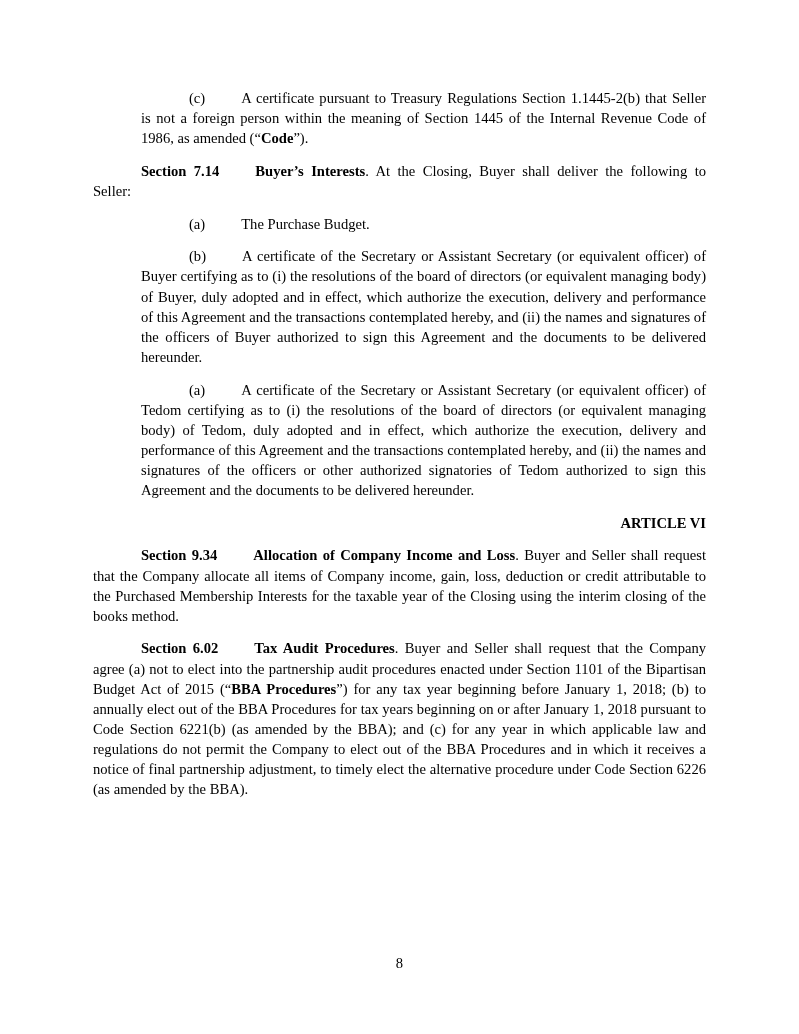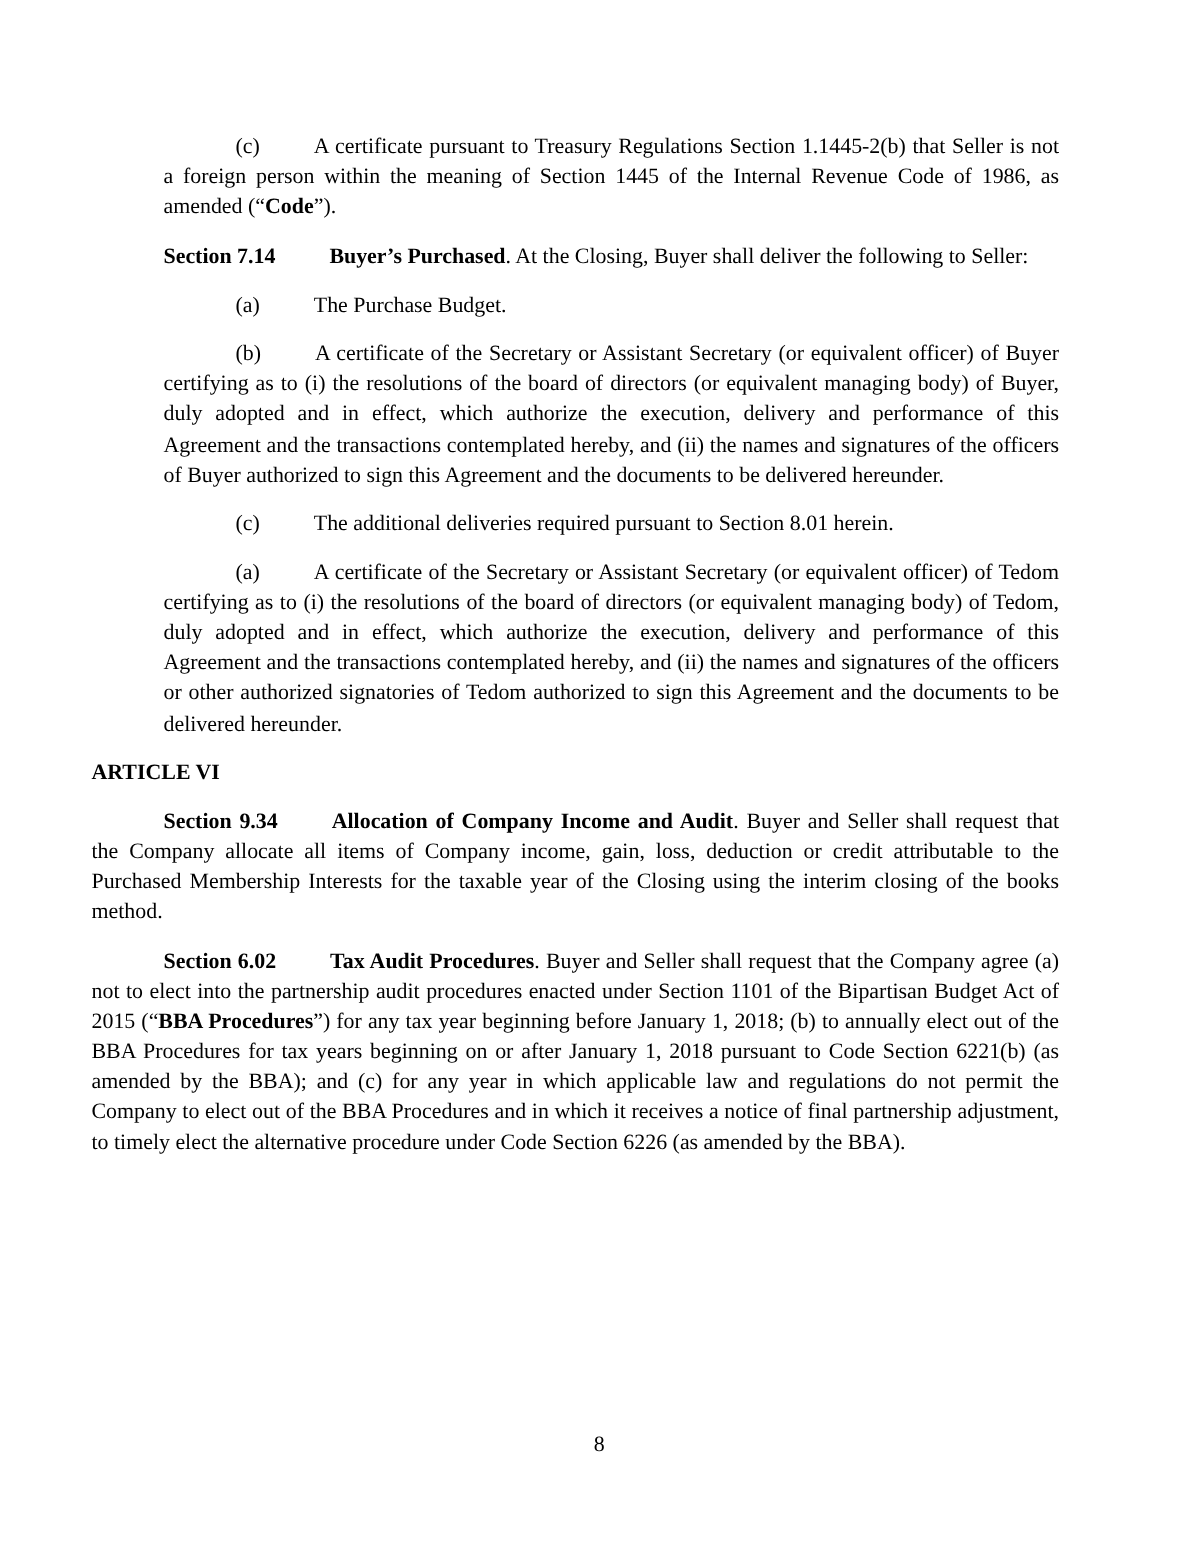--- a/index.html
+++ b/index.html
@@ -11,21 +11,21 @@
     font-family: "Liberation Serif", serif;
     color: #000000;
   }
   .page {
     position: relative;
     width: 799px;
     height: 1034px;
     margin: 0 auto;
     background: #ffffff;
     box-sizing: border-box;
-    padding: 88px 93px 40px 61px;
+    padding: 88px 93px 40px 93px;
   }
   .doc-body {
     font-size: 14.6px;
     line-height: 1.38;
     text-align: justify;
   }
   p {
     margin: 0 0 12.5px 0;
   }
   .hang {
@@ -38,21 +38,21 @@
     width: 36px;
   }
   .sec {
     text-indent: 48px;
   }
   b, .b {
     font-weight: bold;
   }
   .article-head {
     margin: 0;
-    text-align: left;
+    text-align: right;
     font-weight: bold;
     text-indent: 0;
   }
   .article-block {
     margin: 0 0 12.5px 0;
   }
   .page-number {
     position: absolute;
     bottom: 62px;
     left: 0;
@@ -62,35 +62,34 @@
   }
 </style>
 </head>
 <body>
 
 <div class="page">
   <div class="doc-body">
 
     <p class="hang"><span>(c)</span><span class="tab"></span><span>A certificate pursuant to Treasury Regulations Section 1.1445-2(b) that Seller is not a foreign person within the meaning of Section 1445 of the Internal Revenue Code of 1986, as amended (“</span><b>Code</b><span>”).</span></p>
 
-    <p class="sec"><b>Section 7.14</b><span class="tab"></span><b>Buyer’s Purchased</b><span>.  At the Closing, Buyer shall deliver the following to Seller:</span></p>
+    <p class="sec"><b>Section 7.14</b><span class="tab"></span><b>Buyer’s Interests</b><span>.  At the Closing, Buyer shall deliver the following to Seller:</span></p>
 
     <p class="hang"><span>(a)</span><span class="tab"></span><span>The Purchase Budget.</span></p>
 
     <p class="hang"><span>(b)</span><span class="tab"></span><span>A certificate of the Secretary or Assistant Secretary (or equivalent officer) of Buyer certifying as to (i) the resolutions of the board of directors (or equivalent managing body) of Buyer, duly adopted and in effect, which authorize the execution, delivery and performance of this Agreement and the transactions contemplated hereby, and (ii) the names and signatures of the officers of Buyer authorized to sign this Agreement and the documents to be delivered hereunder.</span></p>
 
-    <p class="hang"><span>(c)</span><span class="tab"></span><span>The additional deliveries required pursuant to Section 8.01 herein.</span></p>
 
 
     <p class="hang"><span>(a)</span><span class="tab"></span><span>A certificate of the Secretary or Assistant Secretary (or equivalent officer) of Tedom certifying as to (i) the resolutions of the board of directors (or equivalent managing body) of Tedom, duly adopted and in effect, which authorize the execution, delivery and performance of this Agreement and the transactions contemplated hereby, and (ii) the names and signatures of the officers or other authorized signatories of Tedom authorized to sign this Agreement and the documents to be delivered hereunder.</span></p>
 
     <div class="article-block">
       <p class="article-head">ARTICLE VI</p>
     </div>
 
-    <p class="sec"><b>Section 9.34</b><span class="tab"></span><b>Allocation of Company Income and Audit</b><span>.  Buyer and Seller shall request that the Company allocate all items of Company income, gain, loss, deduction or credit attributable to the Purchased Membership Interests for the taxable year of the Closing using the interim closing of the books method.</span></p>
+    <p class="sec"><b>Section 9.34</b><span class="tab"></span><b>Allocation of Company Income and Loss</b><span>.  Buyer and Seller shall request that the Company allocate all items of Company income, gain, loss, deduction or credit attributable to the Purchased Membership Interests for the taxable year of the Closing using the interim closing of the books method.</span></p>
 
     <p class="sec"><b>Section 6.02</b><span class="tab"></span><b>Tax Audit Procedures</b><span>.  Buyer and Seller shall request that the Company agree (a) not to elect into the partnership audit procedures enacted under Section 1101 of the Bipartisan Budget Act of 2015 (“</span><b>BBA Procedures</b><span>”) for any tax year beginning before January 1, 2018; (b) to annually elect out of the BBA Procedures for tax years beginning on or after January 1, 2018 pursuant to Code Section 6221(b) (as amended by the BBA); and (c) for any year in which applicable law and regulations do not permit the Company to elect out of the BBA Procedures and in which it receives a notice of final partnership adjustment, to timely elect the alternative procedure under Code Section 6226 (as amended by the BBA).</span></p>
 
   </div>
 
   <div class="page-number">8</div>
 </div>
 
 </body></html>

